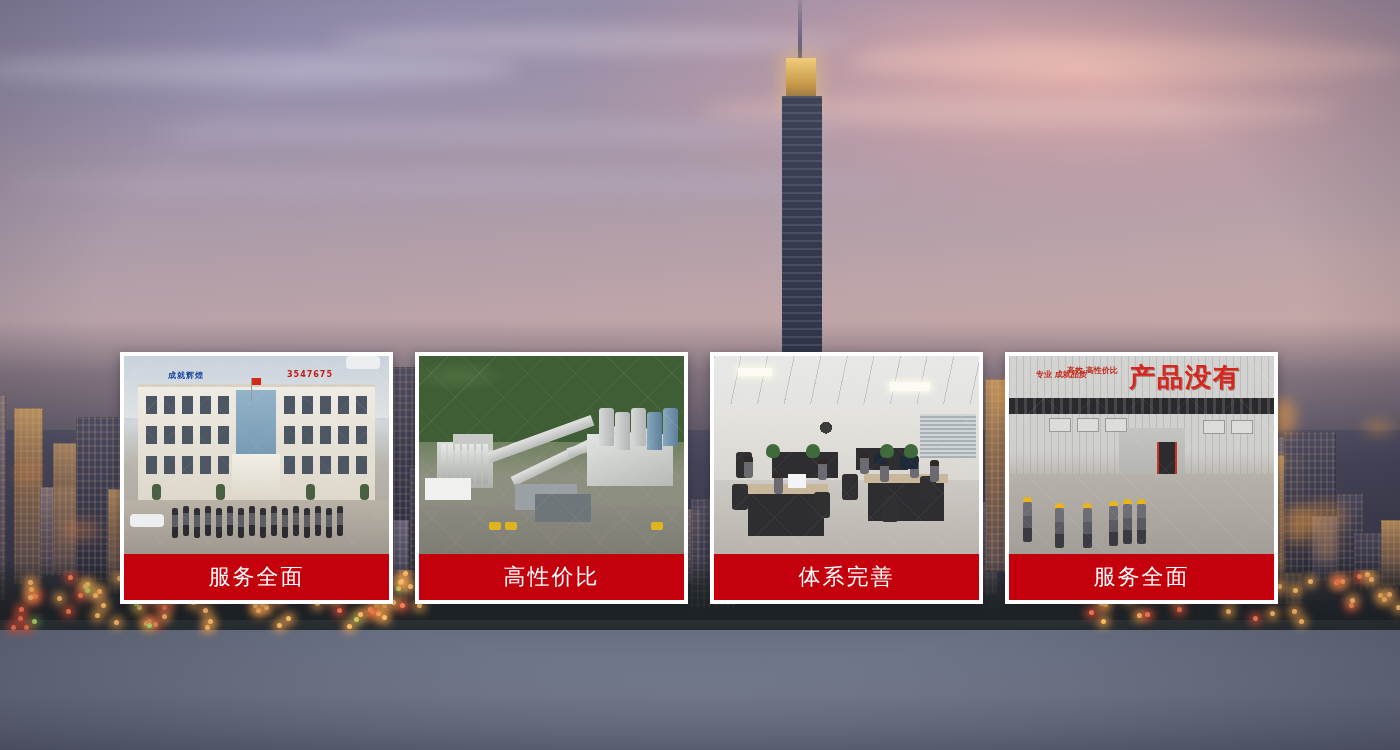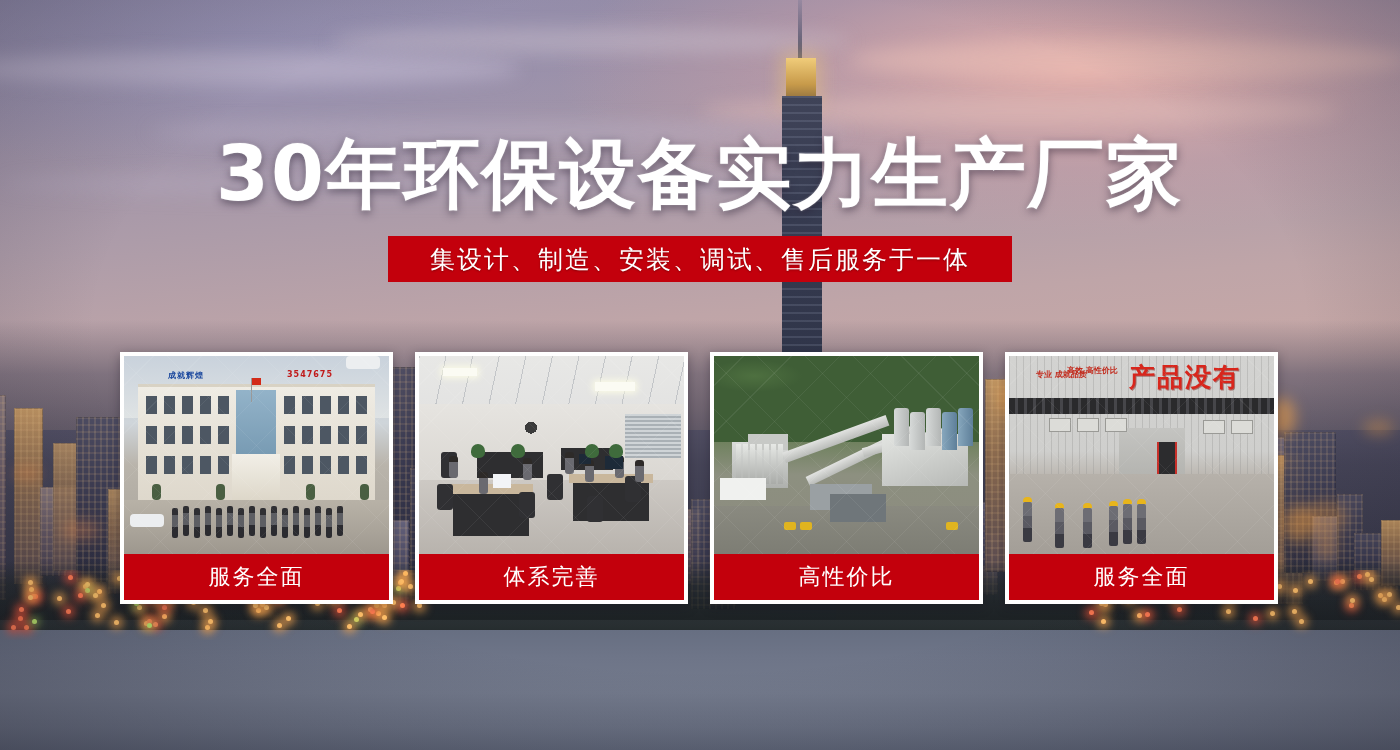--- a/index.html
+++ b/index.html
@@ -470,25 +470,21 @@
       <div class="slight r" style="left: 1335px; top: 9px;"></div>
       <div class="slight" style="left: 1365px; top: 2px;"></div>
       <div class="slight" style="left: 1369px; top: 7px;"></div>
       <div class="slight" style="left: 1101px; top: 49px;"></div>
       <div class="slight r" style="left: 1089px; top: 40px;"></div>
       <div class="slight r" style="left: 1145px; top: 42px;"></div>
     </div>
 
   <div class="vignette"></div>
 
-  <div class="headline">30年环保设备实力生产厂家</div>
-
-  <div class="subbar">
-    <span>集设计、制造、安装、调试、售后服务于一体</span>
-  </div>
+
 
   <div class="cards">
 
     <div class="card">
       <div class="photo p1">
         <div class="sky1"></div>
         <div class="bld"></div>
         <div class="atrium"></div>
         <div class="portico"></div>
         <div class="sign">成就辉煌</div>
@@ -549,20 +545,55 @@
             <div class="bush" style="left: 92px; top: 128px;"></div>
             <div class="bush" style="left: 182px; top: 128px;"></div>
             <div class="bush" style="left: 236px; top: 128px;"></div>
           </div>
         <div class="wm"></div>
       </div>
       <div class="caption">服务全面</div>
     </div>
 
     <div class="card">
+      <div class="photo p2">
+        <div class="forest"></div>
+        <div class="yard"></div>
+        <div id="p2gen">
+            <div class="plant" style="left: 18px; top: 86px; width: 56px; height: 46px; background: linear-gradient(rgb(218, 220, 218), rgb(174, 176, 173));"></div>
+            <div class="plant" style="left: 34px; top: 78px; width: 40px; height: 16px; background: rgb(199, 201, 198);"></div>
+            <div class="plant" style="left: 22px; top: 88px; width: 5px; height: 40px; background: linear-gradient(rgb(230, 232, 229), rgb(169, 171, 168));"></div>
+            <div class="plant" style="left: 29px; top: 88px; width: 5px; height: 40px; background: linear-gradient(rgb(230, 232, 229), rgb(169, 171, 168));"></div>
+            <div class="plant" style="left: 36px; top: 88px; width: 5px; height: 40px; background: linear-gradient(rgb(230, 232, 229), rgb(169, 171, 168));"></div>
+            <div class="plant" style="left: 43px; top: 88px; width: 5px; height: 40px; background: linear-gradient(rgb(230, 232, 229), rgb(169, 171, 168));"></div>
+            <div class="plant" style="left: 50px; top: 88px; width: 5px; height: 40px; background: linear-gradient(rgb(230, 232, 229), rgb(169, 171, 168));"></div>
+            <div class="plant" style="left: 57px; top: 88px; width: 5px; height: 40px; background: linear-gradient(rgb(230, 232, 229), rgb(169, 171, 168));"></div>
+            <div class="plant" style="left: 64px; top: 88px; width: 5px; height: 40px; background: linear-gradient(rgb(230, 232, 229), rgb(169, 171, 168));"></div>
+            <div class="conv" style="left: 72px; top: 96px; width: 110px; height: 11px; transform: rotate(-20deg);"></div>
+            <div class="conv" style="left: 96px; top: 120px; width: 120px; height: 10px; transform: rotate(-26deg);"></div>
+            <div class="conv" style="left: 150px; top: 92px; width: 90px; height: 9px; transform: rotate(-14deg);"></div>
+            <div class="roof" style="left: 168px; top: 78px; width: 86px; height: 52px; background: linear-gradient(160deg, rgb(227, 229, 226), rgb(183, 185, 182));"></div>
+            <div class="roof" style="left: 96px; top: 128px; width: 62px; height: 26px; background: rgb(154, 160, 163);"></div>
+            <div class="roof" style="left: 116px; top: 138px; width: 56px; height: 28px; background: rgb(111, 118, 122);"></div>
+            <div class="silo" style="left: 180px; top: 52px;"></div>
+            <div class="silo" style="left: 196px; top: 56px;"></div>
+            <div class="silo" style="left: 212px; top: 52px;"></div>
+            <div class="silo b" style="left: 228px; top: 56px;"></div>
+            <div class="silo b" style="left: 244px; top: 52px;"></div>
+            <div class="plant" style="left: 6px; top: 122px; width: 46px; height: 22px; background: rgb(240, 241, 239);"></div>
+            <div class="dig" style="left: 70px; top: 166px;"></div>
+            <div class="dig" style="left: 86px; top: 166px;"></div>
+            <div class="dig" style="left: 232px; top: 166px;"></div>
+          </div>
+        <div class="wm"></div>
+      </div>
+      <div class="caption">高性价比</div>
+    </div>
+
+    <div class="card">
       <div class="photo p3">
         <div class="ceil"></div>
         <div class="panel" style="left:24px; top:12px; width:34px; height:8px;"></div>
         <div class="panel" style="left:176px; top:26px; width:40px; height:9px;"></div>
         <div class="wall"></div>
         <div class="blind"></div>
         <div class="decal"></div>
         <div class="floor"></div>
         <div id="p3gen">
             <div class="deskt" style="left: 30px; top: 128px; width: 84px; height: 10px;"></div>
@@ -591,55 +622,20 @@
             <div class="plantp" style="left: 92px; top: 88px;"></div>
             <div class="plantp" style="left: 166px; top: 88px;"></div>
             <div class="plantp" style="left: 190px; top: 88px;"></div>
           </div>
         <div class="wm"></div>
       </div>
       <div class="caption">体系完善</div>
     </div>
 
     <div class="card">
-      <div class="photo p2">
-        <div class="forest"></div>
-        <div class="yard"></div>
-        <div id="p2gen">
-            <div class="plant" style="left: 18px; top: 86px; width: 56px; height: 46px; background: linear-gradient(rgb(218, 220, 218), rgb(174, 176, 173));"></div>
-            <div class="plant" style="left: 34px; top: 78px; width: 40px; height: 16px; background: rgb(199, 201, 198);"></div>
-            <div class="plant" style="left: 22px; top: 88px; width: 5px; height: 40px; background: linear-gradient(rgb(230, 232, 229), rgb(169, 171, 168));"></div>
-            <div class="plant" style="left: 29px; top: 88px; width: 5px; height: 40px; background: linear-gradient(rgb(230, 232, 229), rgb(169, 171, 168));"></div>
-            <div class="plant" style="left: 36px; top: 88px; width: 5px; height: 40px; background: linear-gradient(rgb(230, 232, 229), rgb(169, 171, 168));"></div>
-            <div class="plant" style="left: 43px; top: 88px; width: 5px; height: 40px; background: linear-gradient(rgb(230, 232, 229), rgb(169, 171, 168));"></div>
-            <div class="plant" style="left: 50px; top: 88px; width: 5px; height: 40px; background: linear-gradient(rgb(230, 232, 229), rgb(169, 171, 168));"></div>
-            <div class="plant" style="left: 57px; top: 88px; width: 5px; height: 40px; background: linear-gradient(rgb(230, 232, 229), rgb(169, 171, 168));"></div>
-            <div class="plant" style="left: 64px; top: 88px; width: 5px; height: 40px; background: linear-gradient(rgb(230, 232, 229), rgb(169, 171, 168));"></div>
-            <div class="conv" style="left: 72px; top: 96px; width: 110px; height: 11px; transform: rotate(-20deg);"></div>
-            <div class="conv" style="left: 96px; top: 120px; width: 120px; height: 10px; transform: rotate(-26deg);"></div>
-            <div class="conv" style="left: 150px; top: 92px; width: 90px; height: 9px; transform: rotate(-14deg);"></div>
-            <div class="roof" style="left: 168px; top: 78px; width: 86px; height: 52px; background: linear-gradient(160deg, rgb(227, 229, 226), rgb(183, 185, 182));"></div>
-            <div class="roof" style="left: 96px; top: 128px; width: 62px; height: 26px; background: rgb(154, 160, 163);"></div>
-            <div class="roof" style="left: 116px; top: 138px; width: 56px; height: 28px; background: rgb(111, 118, 122);"></div>
-            <div class="silo" style="left: 180px; top: 52px;"></div>
-            <div class="silo" style="left: 196px; top: 56px;"></div>
-            <div class="silo" style="left: 212px; top: 52px;"></div>
-            <div class="silo b" style="left: 228px; top: 56px;"></div>
-            <div class="silo b" style="left: 244px; top: 52px;"></div>
-            <div class="plant" style="left: 6px; top: 122px; width: 46px; height: 22px; background: rgb(240, 241, 239);"></div>
-            <div class="dig" style="left: 70px; top: 166px;"></div>
-            <div class="dig" style="left: 86px; top: 166px;"></div>
-            <div class="dig" style="left: 232px; top: 166px;"></div>
-          </div>
-        <div class="wm"></div>
-      </div>
-      <div class="caption">高性价比</div>
-    </div>
-
-    <div class="card">
       <div class="photo p4">
         <div class="fac"></div>
         <div class="bigsign">产品没有</div>
         <div class="slog" style="left:16px; top:14px;padding-left:11px;">专业
 成就品质</div>
         <div class="slog" style="left:58px; top:10px;">高效
 高性价比</div>
         <div class="strip"></div>
         <div class="door"></div>
         <div class="door2"></div>

